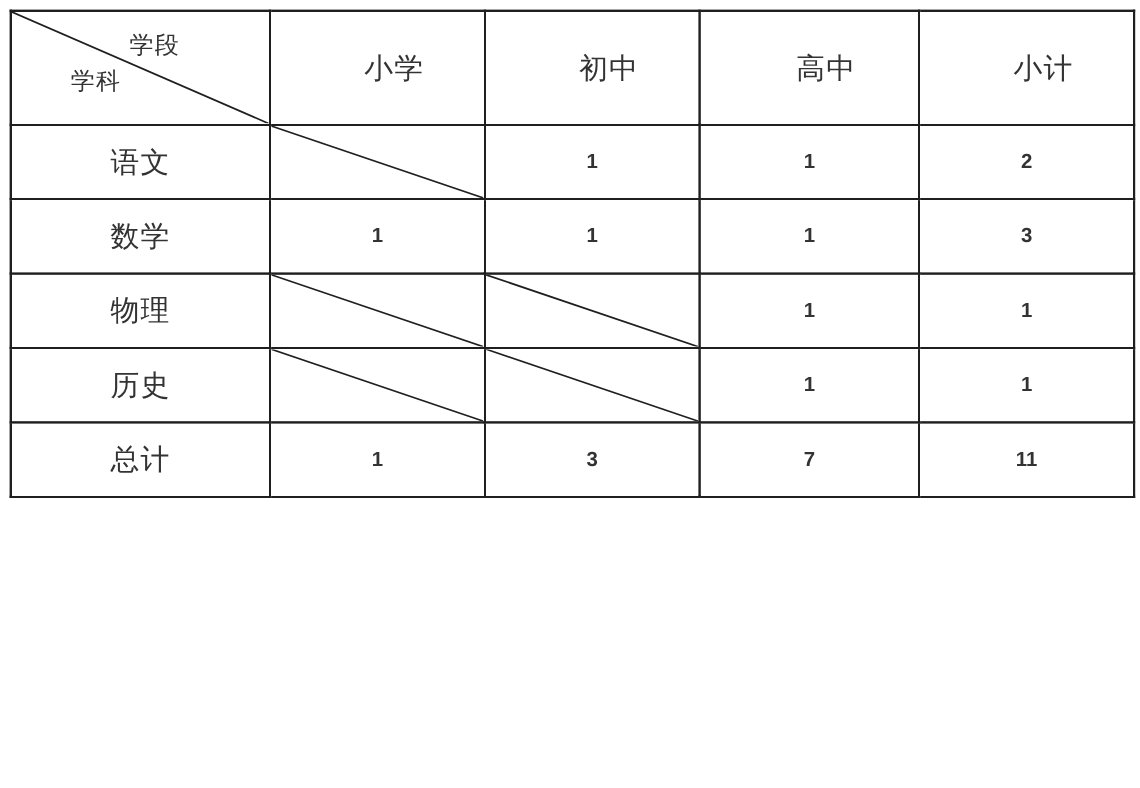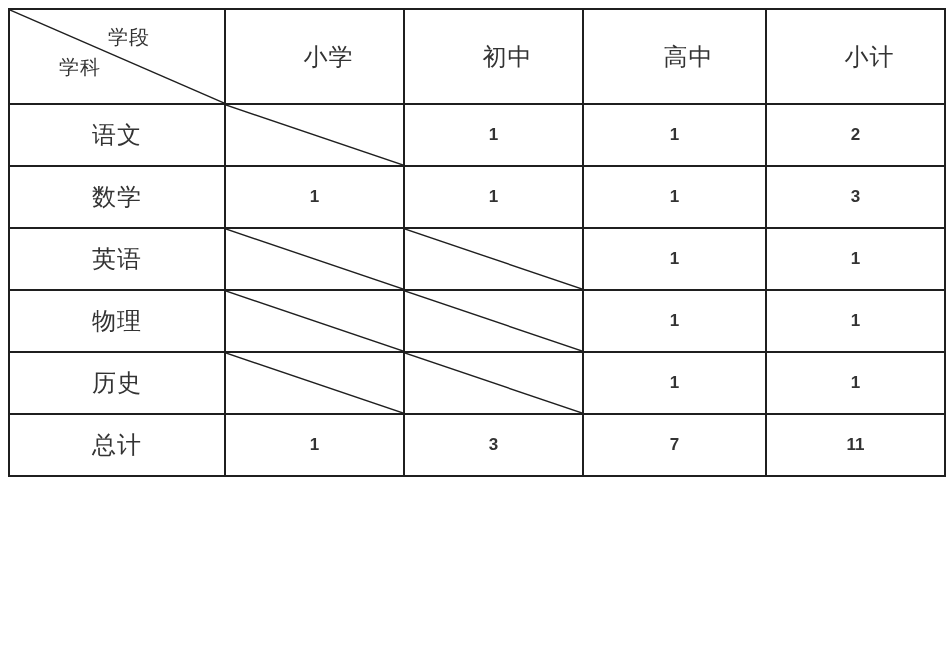--- a/index.html
+++ b/index.html
@@ -135,35 +135,20 @@
           <td><span class="cell-value">2</span></td>
         </tr>
         <tr>
           <td><span class="row-label">数学</span></td>
           <td><span class="cell-value">1</span></td>
           <td><span class="cell-value">1</span></td>
           <td><span class="cell-value">1</span></td>
           <td><span class="cell-value">3</span></td>
         </tr>
         <tr>
-          <td><span class="row-label">英语</span></td>
-          <td>
-            <svg class="dline" viewBox="0 0 100 100" preserveAspectRatio="none">
-              <line x1="0" y1="0" x2="100" y2="100" vector-effect="non-scaling-stroke"></line>
-            </svg>
-          </td>
-          <td>
-            <svg class="dline" viewBox="0 0 100 100" preserveAspectRatio="none">
-              <line x1="0" y1="0" x2="100" y2="100" vector-effect="non-scaling-stroke"></line>
-            </svg>
-          </td>
-          <td><span class="cell-value">1</span></td>
-          <td><span class="cell-value">1</span></td>
-        </tr>
-        <tr>
           <td><span class="row-label">物理</span></td>
           <td>
             <svg class="dline" viewBox="0 0 100 100" preserveAspectRatio="none">
               <line x1="0" y1="0" x2="100" y2="100" vector-effect="non-scaling-stroke"></line>
             </svg>
           </td>
           <td>
             <svg class="dline" viewBox="0 0 100 100" preserveAspectRatio="none">
               <line x1="0" y1="0" x2="100" y2="100" vector-effect="non-scaling-stroke"></line>
             </svg>

